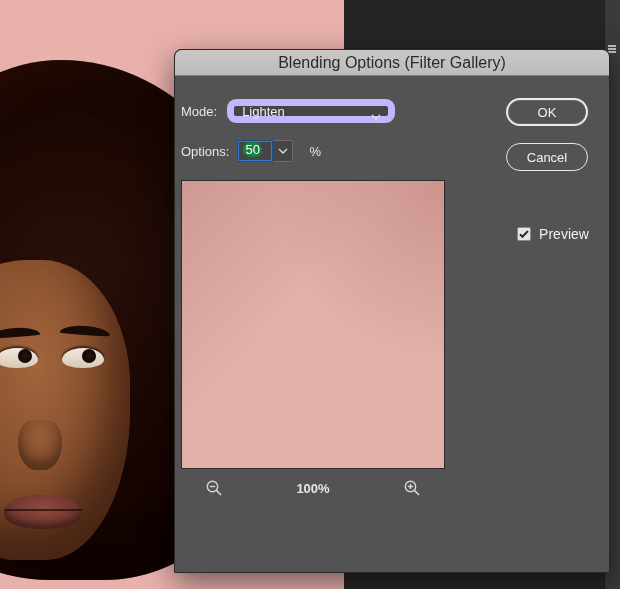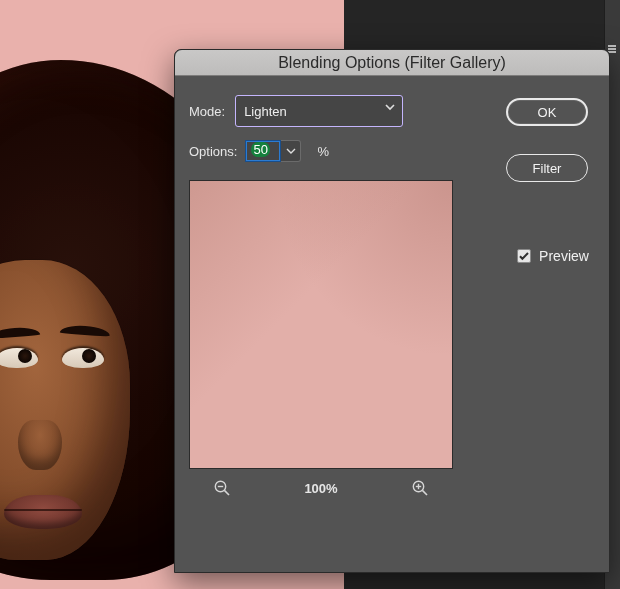--- a/index.html
+++ b/index.html
@@ -41,27 +41,27 @@
     background:#535353; border-radius:7px 7px 0 0; box-shadow:0 10px 30px rgba(0,0,0,.5);
     border:1px solid #2a2a2a;
     color:#e8e8e8; font-size:13px;
   }
   .titlebar{
     height:26px; background:linear-gradient(180deg,#c9c8c7 0%,#bdbcbb 100%);
     border-bottom:1px solid #7d7c7b; border-radius:7px 7px 0 0;
     display:flex;align-items:center;justify-content:center;
     color:#2b2b2b; font-size:16px;
   }
-  .body{ position:relative; padding:16px 16px 12px 14px; height:calc(100% - 26px); }
+  .body{ position:relative; padding:16px 16px 12px 6px; height:calc(100% - 26px); }
   .row{ display:flex; align-items:center; height:30px; }
   .label{ font-size:13px; color:#e6e6e6; }
   .mode-row{ gap:10px; margin-top:4px; }
   .select{
-    position:relative; width:168px; height:32px; background:#454545;
-    border:1px solid #c4b5fd; border-radius:3px; display:flex; align-items:center; padding:0 24px 0 8px; color:#eee;
+    position:relative; width:168px; height:24px; background:#454545;
+    border:7px solid #c4b5fd; border-radius:9px; display:flex; align-items:center; padding:0 24px 0 8px; color:#eee;
   }
   .select .chev{ position:absolute; right:6px; top:5px; }
   .opacity-row{ gap:8px; margin-top:10px; }
   .num-field{
     width:36px; height:22px; background:#454545; text-align:left; padding:0 4px;
     border:2px solid #2b7bd1; outline:1px solid #1a4e8a; outline-offset:-1px; color:#fff;
   }
   .num-field span{ background:#15803d; padding:0 2px;border-radius:7px; }
   .stepper{
     width:20px; height:22px; background:#454545; border:1px solid #6b6b6b; border-left:none; border-radius:0 3px 3px 0;
@@ -70,21 +70,21 @@
   .pct{ margin-left:8px; color:#e6e6e6; }
   .preview-box{
     margin-top:14px; width:264px; height:289px; border:1px solid #2b2b2b;
     background:
       linear-gradient(135deg, rgba(190,135,125,.55) 0%, rgba(190,135,125,0) 42%),
       radial-gradient(circle at 100% 0%, rgba(160,100,90,.35) 0%, rgba(160,100,90,0) 45%),
       #e2afa9;
   }
   .zoom-row{ display:flex; align-items:center; justify-content:space-between; width:264px; margin-top:8px; padding:0 22px; color:#e6e6e6;font-weight:bold; }
   .icon-btn{ width:22px;height:22px;display:flex;align-items:center;justify-content:center;color:#d5d5d5; }
-  .right-col{ position:absolute; right:18px; top:22px; width:88px; display:flex; flex-direction:column; align-items:center; gap:28px; }
+  .right-col{ position:absolute; right:18px; top:22px; width:88px; display:flex; flex-direction:column; align-items:center; gap:17px; }
   .btn{
     width:82px; height:28px; border-radius:14px; border:1.5px solid #e9e9e9; color:#f2f2f2;
     background:transparent; display:flex; align-items:center; justify-content:center; font-size:13px;
   }
   .btn.default{ border-width:2px; box-shadow:inset 0 0 0 1px rgba(255,255,255,.1); }
   .chk-row{ display:flex; align-items:center; gap:8px; color:#f0f0f0; margin-top:38px; font-size:14px;margin-left:12px; }
   .chk{
     width:14px; height:14px; background:#e6e6e6; border:1px solid #8a8a8a; border-radius:2px;
     display:flex; align-items:center; justify-content:center;
   }
@@ -159,21 +159,21 @@
             <line x1="7.5" y1="4.8" x2="7.5" y2="10.2" stroke="#d5d5d5" stroke-width="1.4"></line>
           </svg>
         </div>
       </div>
 
       <div class="right-col">
         <div class="btn default">
           <span>OK</span>
         </div>
         <div class="btn">
-          <span>Filter</span>
+          <span>Cancel</span>
         </div>
         <label class="chk-row">
           <span class="chk">
             <svg viewBox="0 0 12 12">
                 <path d="M2 6.2l2.4 2.6L10 3" fill="none" stroke="#303030" stroke-width="2"></path>
               </svg>
           </span>
           <span>Preview</span>
         </label>
       </div>

